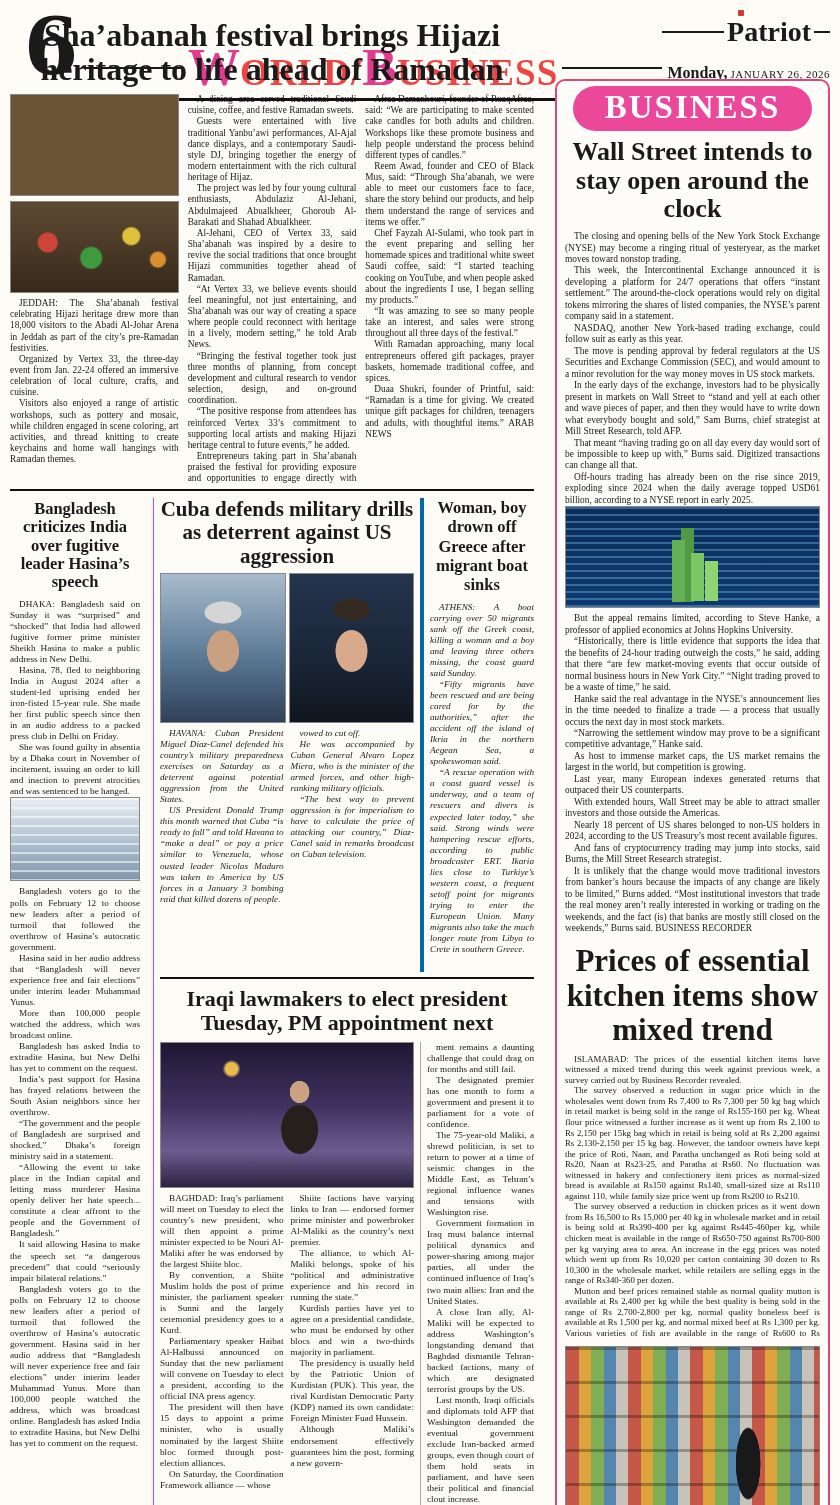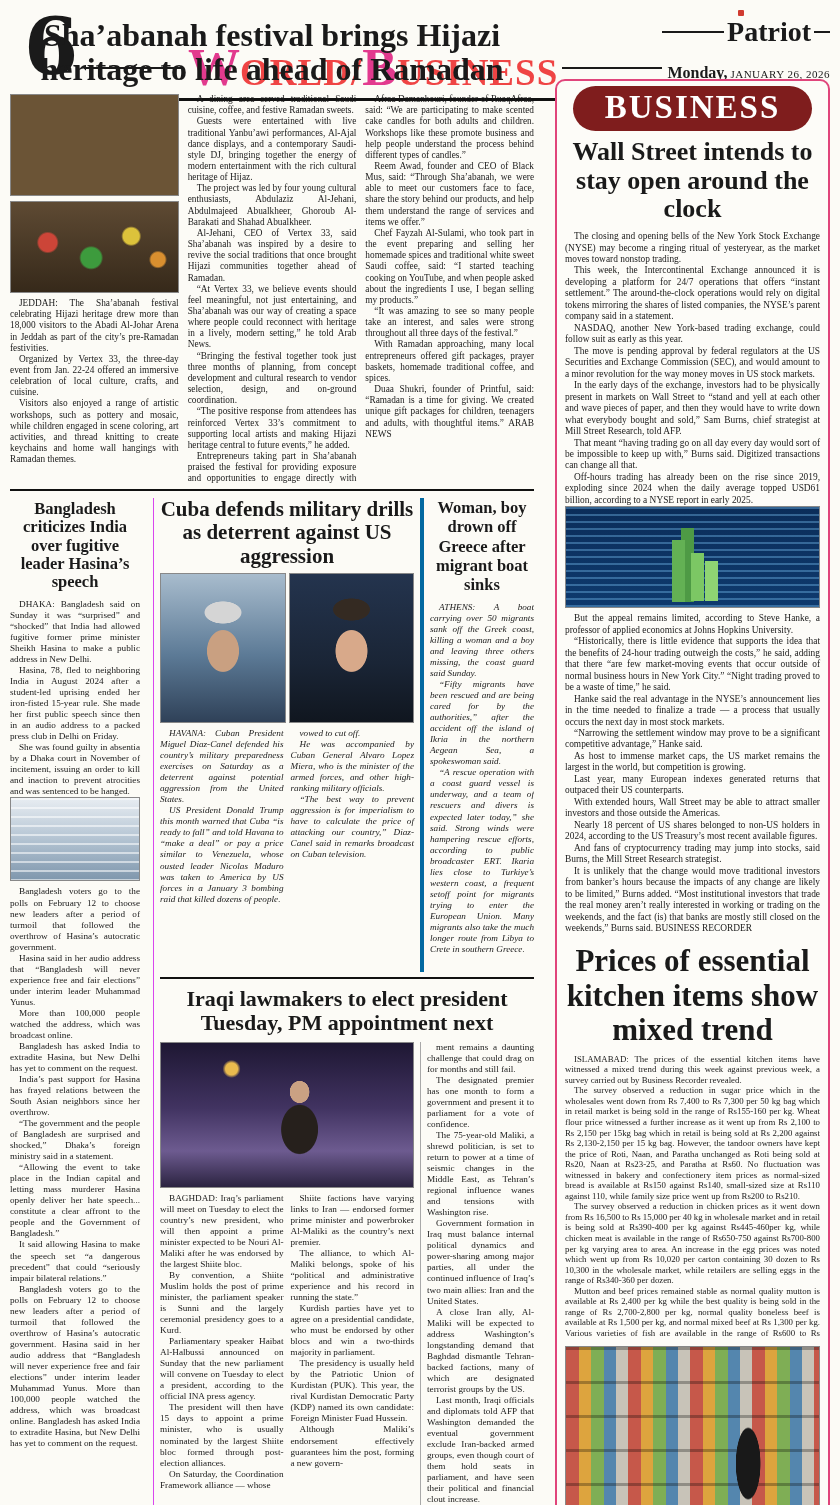--- a/index.html
+++ b/index.html
@@ -94,21 +94,21 @@
   .greece h3{font-size:16.5px;font-weight:bold;text-align:center;line-height:1.18;margin:0 0 7px;}
   .greece .para,.cuba .para{font-size:9.2px;font-style:italic;}
   .iraq h3{font-size:22px;font-weight:bold;text-align:center;line-height:1.12;margin:3px 0 6px;}
   .iraq-body{display:flex;flex:1;overflow:hidden;}
   .iraq-left{width:254px;flex:none;padding-right:6px;border-right:1px solid #a8a8a8;}
   .icol3{flex:1;min-width:0;padding-left:6px;}
   .iraq .para{font-size:9.2px;}
   
   .bizbox{flex:1;min-width:0;border:2px solid #e0457b;border-radius:10px;background:#fdfcf8;
           padding:5px 8px;box-sizing:border-box;overflow:hidden;}
-  .badge{background:#7f1d1d;color:#fff;text-align:center;font-size:33px;font-weight:bold;
+  .badge{background:#ec4899;color:#fff;text-align:center;font-size:33px;font-weight:bold;
          letter-spacing:2px;border-radius:24px;padding:3px 0 5px;margin:0 8px 7px;}
   .ws-h{font-size:26px;font-weight:bold;text-align:center;line-height:1.1;margin:0 0 7px;}
   .biz-text .para{font-size:9.4px;line-height:1.22;}
   .kitchen-h{font-size:31px;font-weight:bold;text-align:center;line-height:1.1;margin:10px 0 7px;}
   .kitchen-text{max-height:286px;overflow:hidden;}
   .kitchen-text .para{font-size:8.8px;line-height:1.2;}
 </style>
 </head>
 <body>
 

